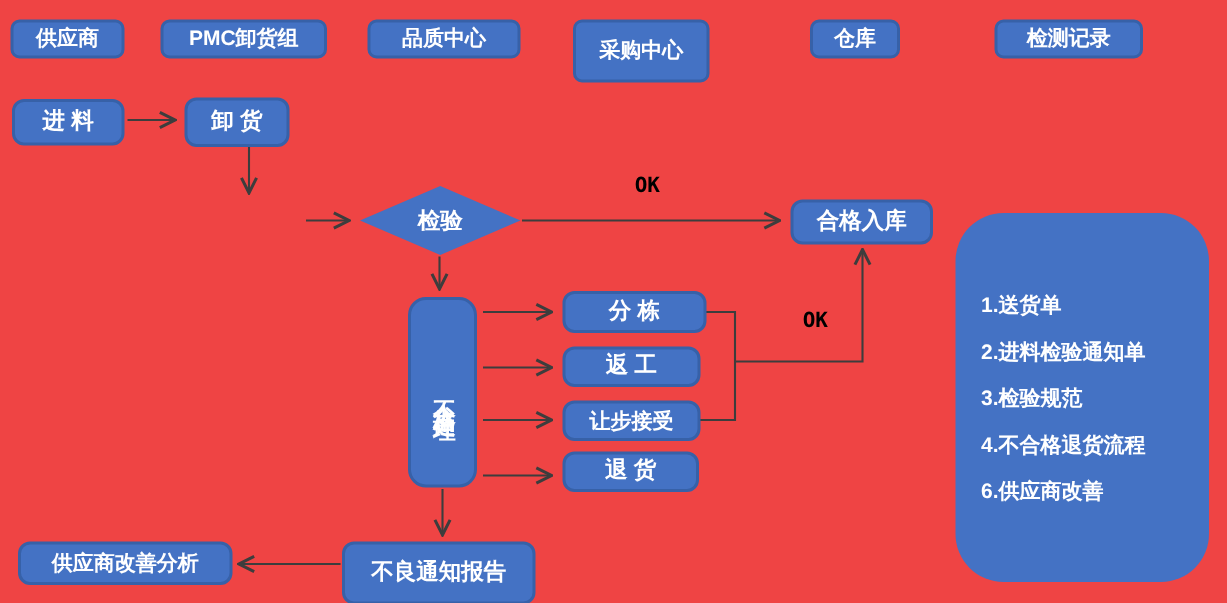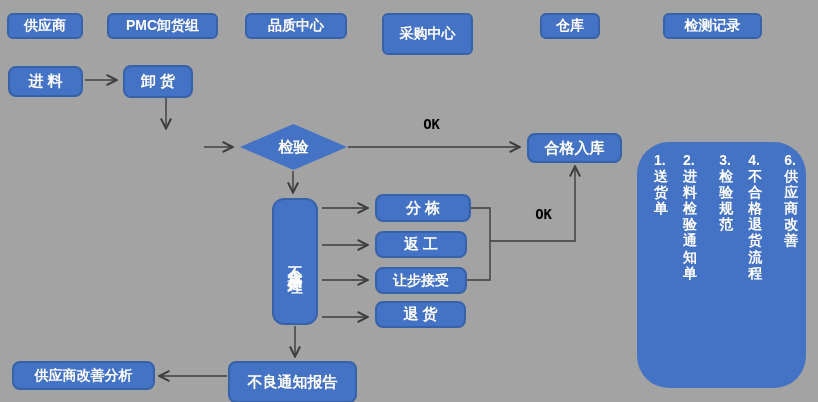--- a/index.html
+++ b/index.html
@@ -1,17 +1,17 @@
 <!DOCTYPE html>
 <html><head>
 <meta charset="utf-8">
 <style>
   html,body{margin:0;padding:0;background:#fff;}
   #stage{
-    position:relative;width:818px;height:402px;background:#a3a3a3;overflow:hidden;
+    position:relative;width:818px;height:402px;background:#ef4444;overflow:hidden;
     font-family:"Liberation Sans",sans-serif;
     text-decoration:underline;
   }
   .box{
     position:absolute;background:#4472C4;border:2px solid #3761A8;border-radius:8px;
     color:#fff;font-weight:bold;font-size:15px;
     display:flex;align-items:center;justify-content:center;
     box-sizing:border-box;text-align:center;line-height:1.1;
   }
   .hdr{border-radius:6px;font-size:14px;}
@@ -26,21 +26,21 @@
     writing-mode:vertical-lr;text-orientation:upright;
     letter-spacing:3px;font-size:15px;padding-top:2px;
   }
   .oklabel{
     position:absolute;color:#000;font-weight:bold;font-size:14px;
     font-family:"DejaVu Sans Mono",monospace;text-align:right;width:34px;
   }
   #panel{
     position:absolute;left:637px;top:142px;width:169px;height:246px;
     background:#4472C4;border-radius:32px;box-sizing:border-box;
-    display:flex;justify-content:center;
+    display:flex;flex-direction:column;justify-content:center;
     padding:10px 6px 10px 17px;gap:15px;
   }
   #panel .pitem{color:#fff;font-weight:bold;font-size:14px;line-height:1.15;}
   svg.wires{position:absolute;left:0;top:0;z-index:1;}
   .node{z-index:2;}
 </style>
 </head>
 <body>
 
 <div id="stage">

